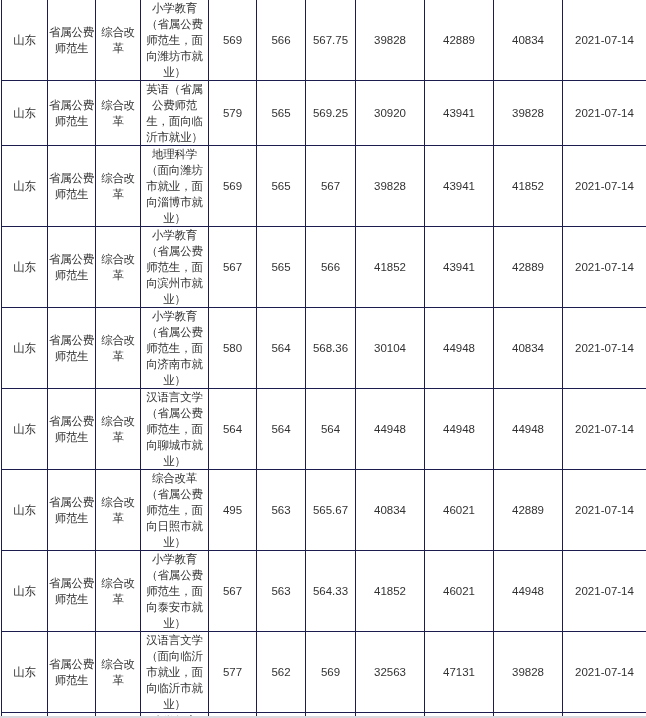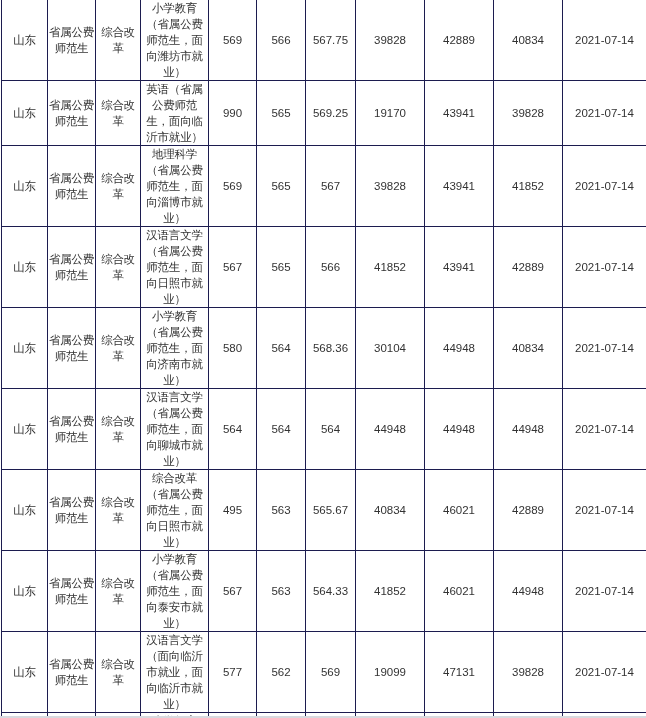--- a/index.html
+++ b/index.html
@@ -92,48 +92,48 @@
     <td class="num">42889</td>
     <td class="num">40834</td>
     <td class="num">2021-07-14</td>
   </tr>
 
   <tr>
     <td class="cn">山东</td>
     <td class="cn">省属公费师范生</td>
     <td class="cn">综合改革</td>
     <td class="major">英语（省属公费师范生，面向临沂市就业）</td>
-    <td class="num">990</td>
+    <td class="num">579</td>
     <td class="num">565</td>
     <td class="num">569.25</td>
-    <td class="num">19170</td>
+    <td class="num">30920</td>
     <td class="num">43941</td>
     <td class="num">39828</td>
     <td class="num">2021-07-14</td>
   </tr>
 
   <tr>
     <td class="cn">山东</td>
     <td class="cn">省属公费师范生</td>
     <td class="cn">综合改革</td>
-    <td class="major">地理科学（省属公费师范生，面向淄博市就业）</td>
+    <td class="major">地理科学（面向潍坊市就业，面向淄博市就业）</td>
     <td class="num">569</td>
     <td class="num">565</td>
     <td class="num">567</td>
     <td class="num">39828</td>
     <td class="num">43941</td>
     <td class="num">41852</td>
     <td class="num">2021-07-14</td>
   </tr>
 
   <tr>
     <td class="cn">山东</td>
     <td class="cn">省属公费师范生</td>
     <td class="cn">综合改革</td>
-    <td class="major">汉语言文学（省属公费师范生，面向日照市就业）</td>
+    <td class="major">小学教育（省属公费师范生，面向滨州市就业）</td>
     <td class="num">567</td>
     <td class="num">565</td>
     <td class="num">566</td>
     <td class="num">41852</td>
     <td class="num">43941</td>
     <td class="num">42889</td>
     <td class="num">2021-07-14</td>
   </tr>
 
   <tr>
@@ -193,21 +193,21 @@
   </tr>
 
   <tr>
     <td class="cn">山东</td>
     <td class="cn">省属公费师范生</td>
     <td class="cn">综合改革</td>
     <td class="major">汉语言文学（面向临沂市就业，面向临沂市就业）</td>
     <td class="num">577</td>
     <td class="num">562</td>
     <td class="num">569</td>
-    <td class="num">19099</td>
+    <td class="num">32563</td>
     <td class="num">47131</td>
     <td class="num">39828</td>
     <td class="num">2021-07-14</td>
   </tr>
 
   <tr>
     <td class="cn">山东</td>
     <td class="cn">省属公费师范生</td>
     <td class="cn">综合改革</td>
     <td class="major">小学教育（省属公费师范生，面向淄博市就业）</td>

